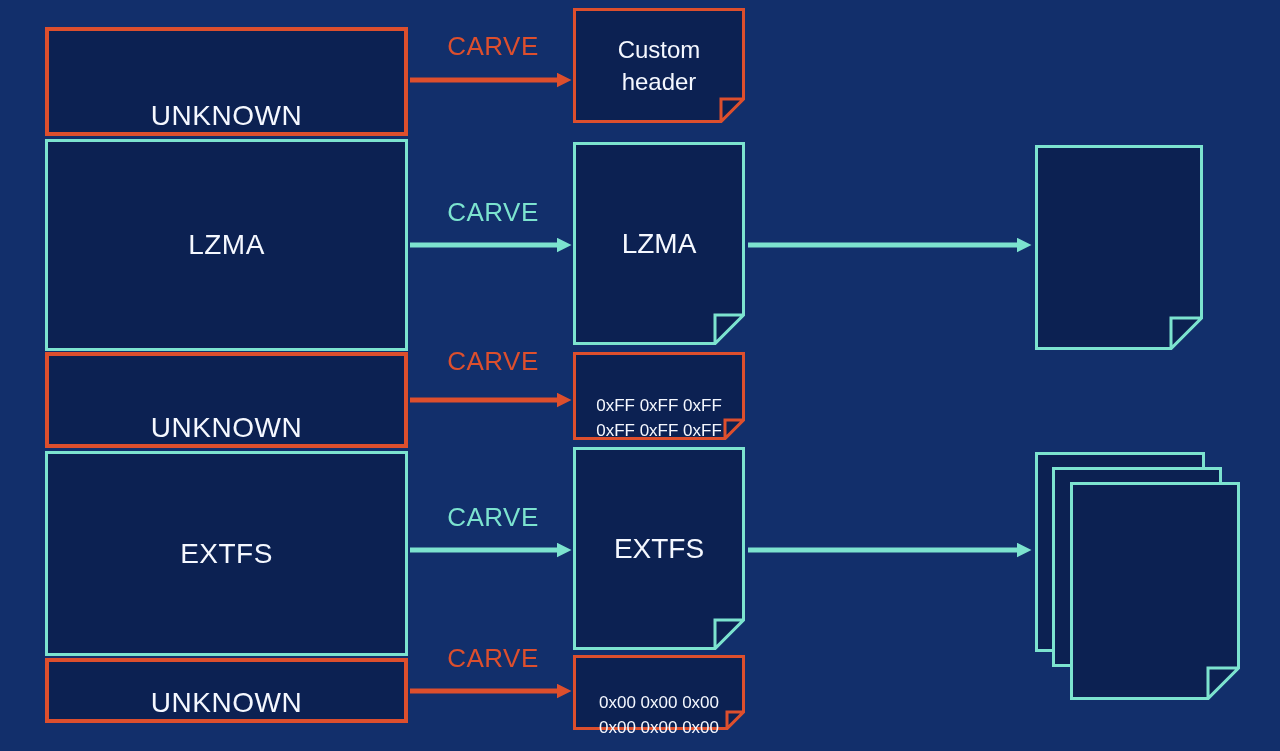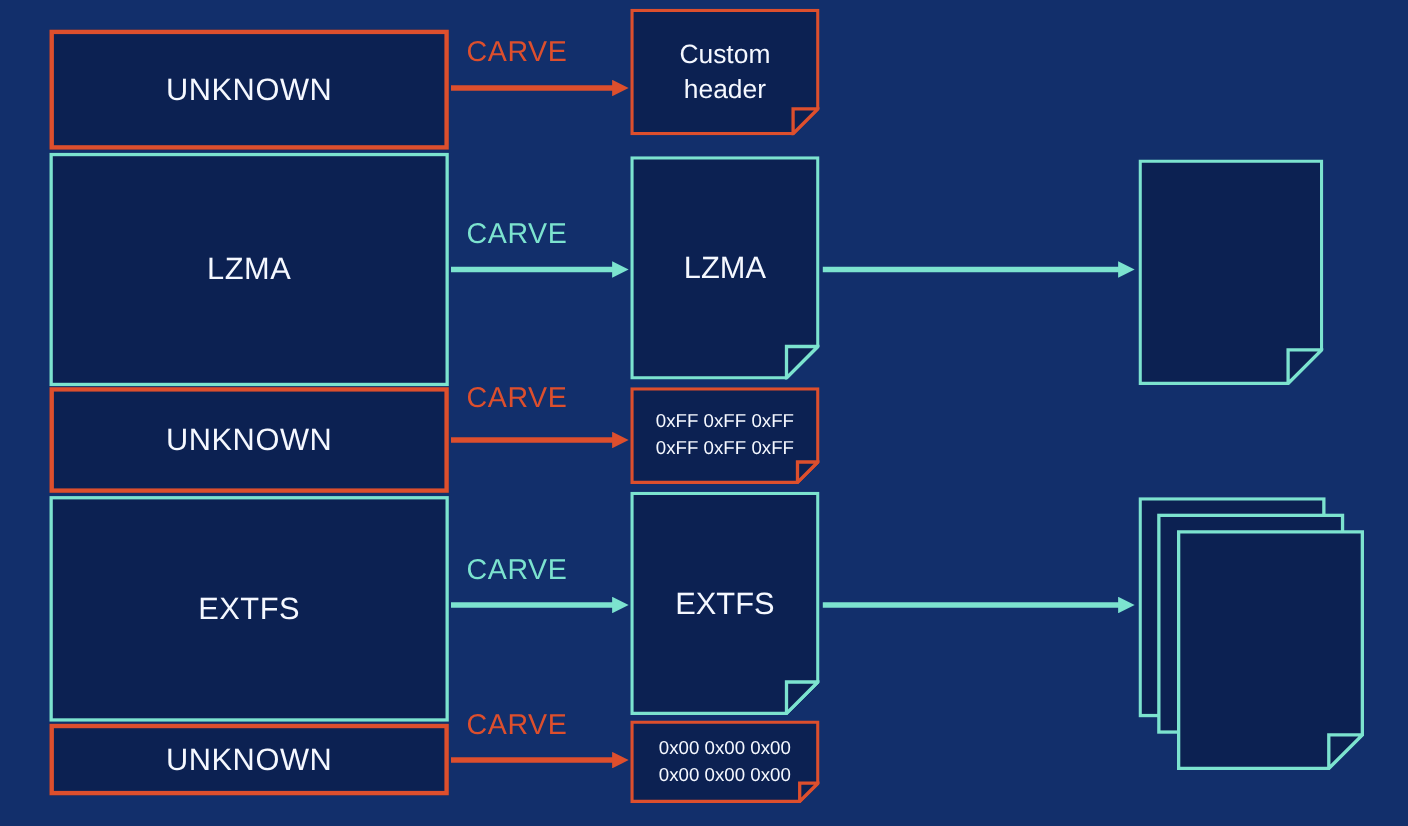--- a/index.html
+++ b/index.html
@@ -17,21 +17,21 @@
     width:1280px;height:751px;
     background:var(--bg);
     overflow:hidden;
   }
   .block{
     position:absolute;
     left:45px;width:363px;
     background:var(--block-fill);
     display:flex;align-items:center;justify-content:center;
   }
-  .block.orange{border:4px solid var(--orange);}
+  .block.orange{border:4px solid var(--orange);align-items:flex-end;}
   .block.teal{border:3px solid var(--teal);}
   .block-label{
     color:var(--text);
     font-size:28px;
     letter-spacing:0.5px;
   }
   .file{
     position:absolute;
   }
   .file svg{position:absolute;left:0;top:0;display:block;}
@@ -39,29 +39,29 @@
   .file .flap{fill:var(--block-fill);stroke-width:3;stroke-linejoin:miter;}
   .file.orange .shape,.file.orange .flap{stroke:var(--orange);}
   .file.teal .shape,.file.teal .flap{stroke:var(--teal);}
   .file-label{
     position:absolute;left:0;top:0;width:100%;height:100%;
     display:flex;flex-direction:column;align-items:center;justify-content:center;
     color:var(--text);text-align:center;
   }
   .file-label.lg{font-size:28px;}
   .file-label.md{font-size:24px;line-height:1.3;}
-  .file-label.sm{font-size:17px;line-height:1.45;}
+  .file-label.sm{font-size:17px;line-height:1.45;margin-top:23px;}
   .arrow-label{
     position:absolute;
     font-size:26px;
     letter-spacing:0.5px;
   }
   .arrow-label.orange{color:var(--orange);}
   .arrow-label.teal{color:var(--teal);}
-  .arrow-label.centered{left:388px;width:164px;text-align:center;}
+  .arrow-label.centered{left:411px;width:164px;text-align:center;}
   .arrows{position:absolute;left:0;top:0;pointer-events:none;}
   .arrows line{stroke-width:5;}
   .arrows line.orange{stroke:var(--orange);}
   .arrows line.teal{stroke:var(--teal);}
   .sheet{fill:var(--block-fill);stroke:var(--teal);stroke-width:3;}
 </style>
 </head>
 <body>
 
 <div class="canvas">

